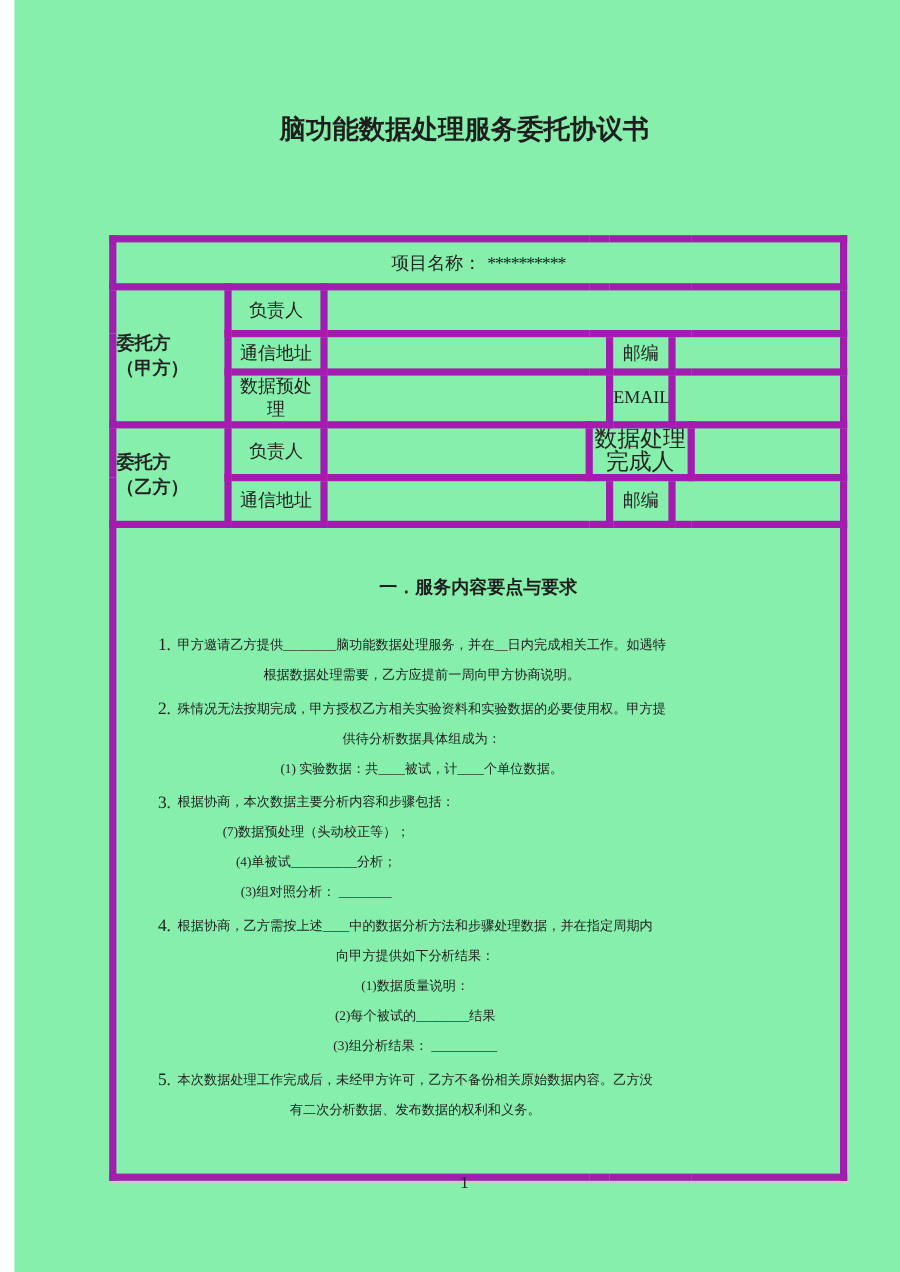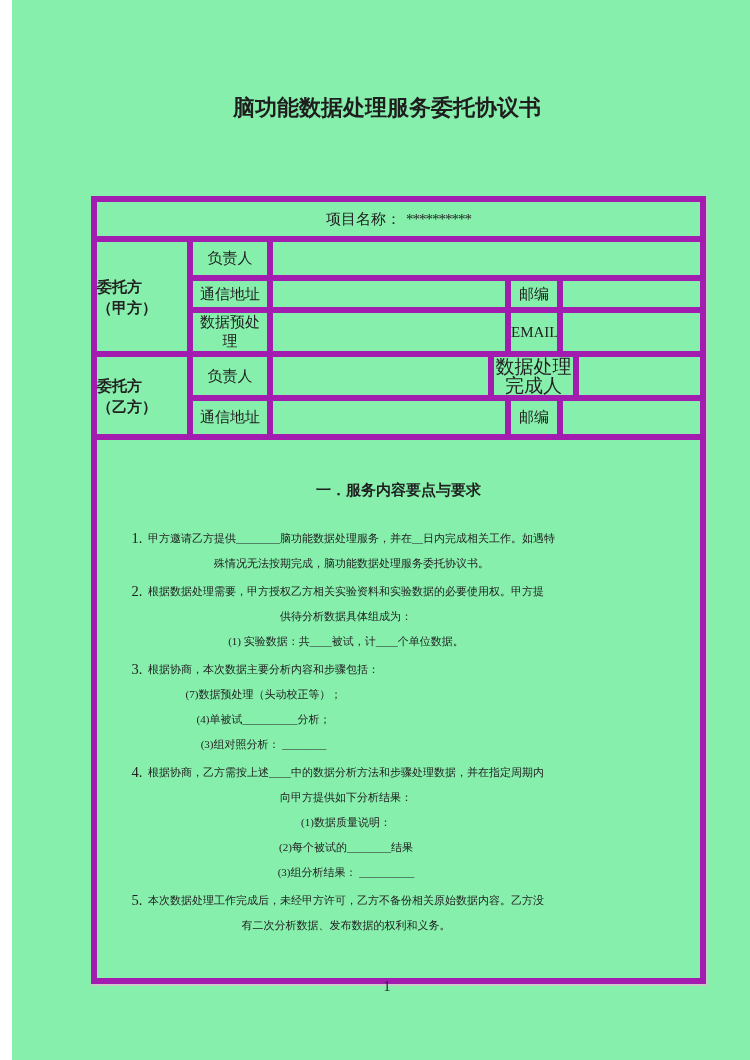--- a/index.html
+++ b/index.html
@@ -112,28 +112,28 @@
       <td colspan="2"></td>
     </tr>
     <tr style="height:544px">
       <td colspan="7" class="content-cell">
         <div class="sec-heading">一．服务内容要点与要求</div>
 
         <div class="item">
           <div class="item-num">1.</div>
           <div class="item-body">
             <div class="line">甲方邀请乙方提供________脑功能数据处理服务，并在__日内完成相关工作。如遇特</div>
-            <div class="line">殊情况无法按期完成，脑功能数据处理服务委托协议书。</div>
+            <div class="line">根据数据处理需要，乙方应提前一周向甲方协商说明。</div>
           </div>
         </div>
 
         <div class="item">
           <div class="item-num">2.</div>
           <div class="item-body">
-            <div class="line">根据数据处理需要，甲方授权乙方相关实验资料和实验数据的必要使用权。甲方提</div>
+            <div class="line">殊情况无法按期完成，甲方授权乙方相关实验资料和实验数据的必要使用权。甲方提</div>
             <div class="line">供待分析数据具体组成为：</div>
             <div class="line">(1) 实验数据：共____被试，计____个单位数据。</div>
           </div>
         </div>
 
         <div class="item">
           <div class="item-num">3.</div>
           <div class="item-body">
             <div class="line">根据协商，本次数据主要分析内容和步骤包括：</div>
             <div class="line">(7)数据预处理（头动校正等）；</div>

